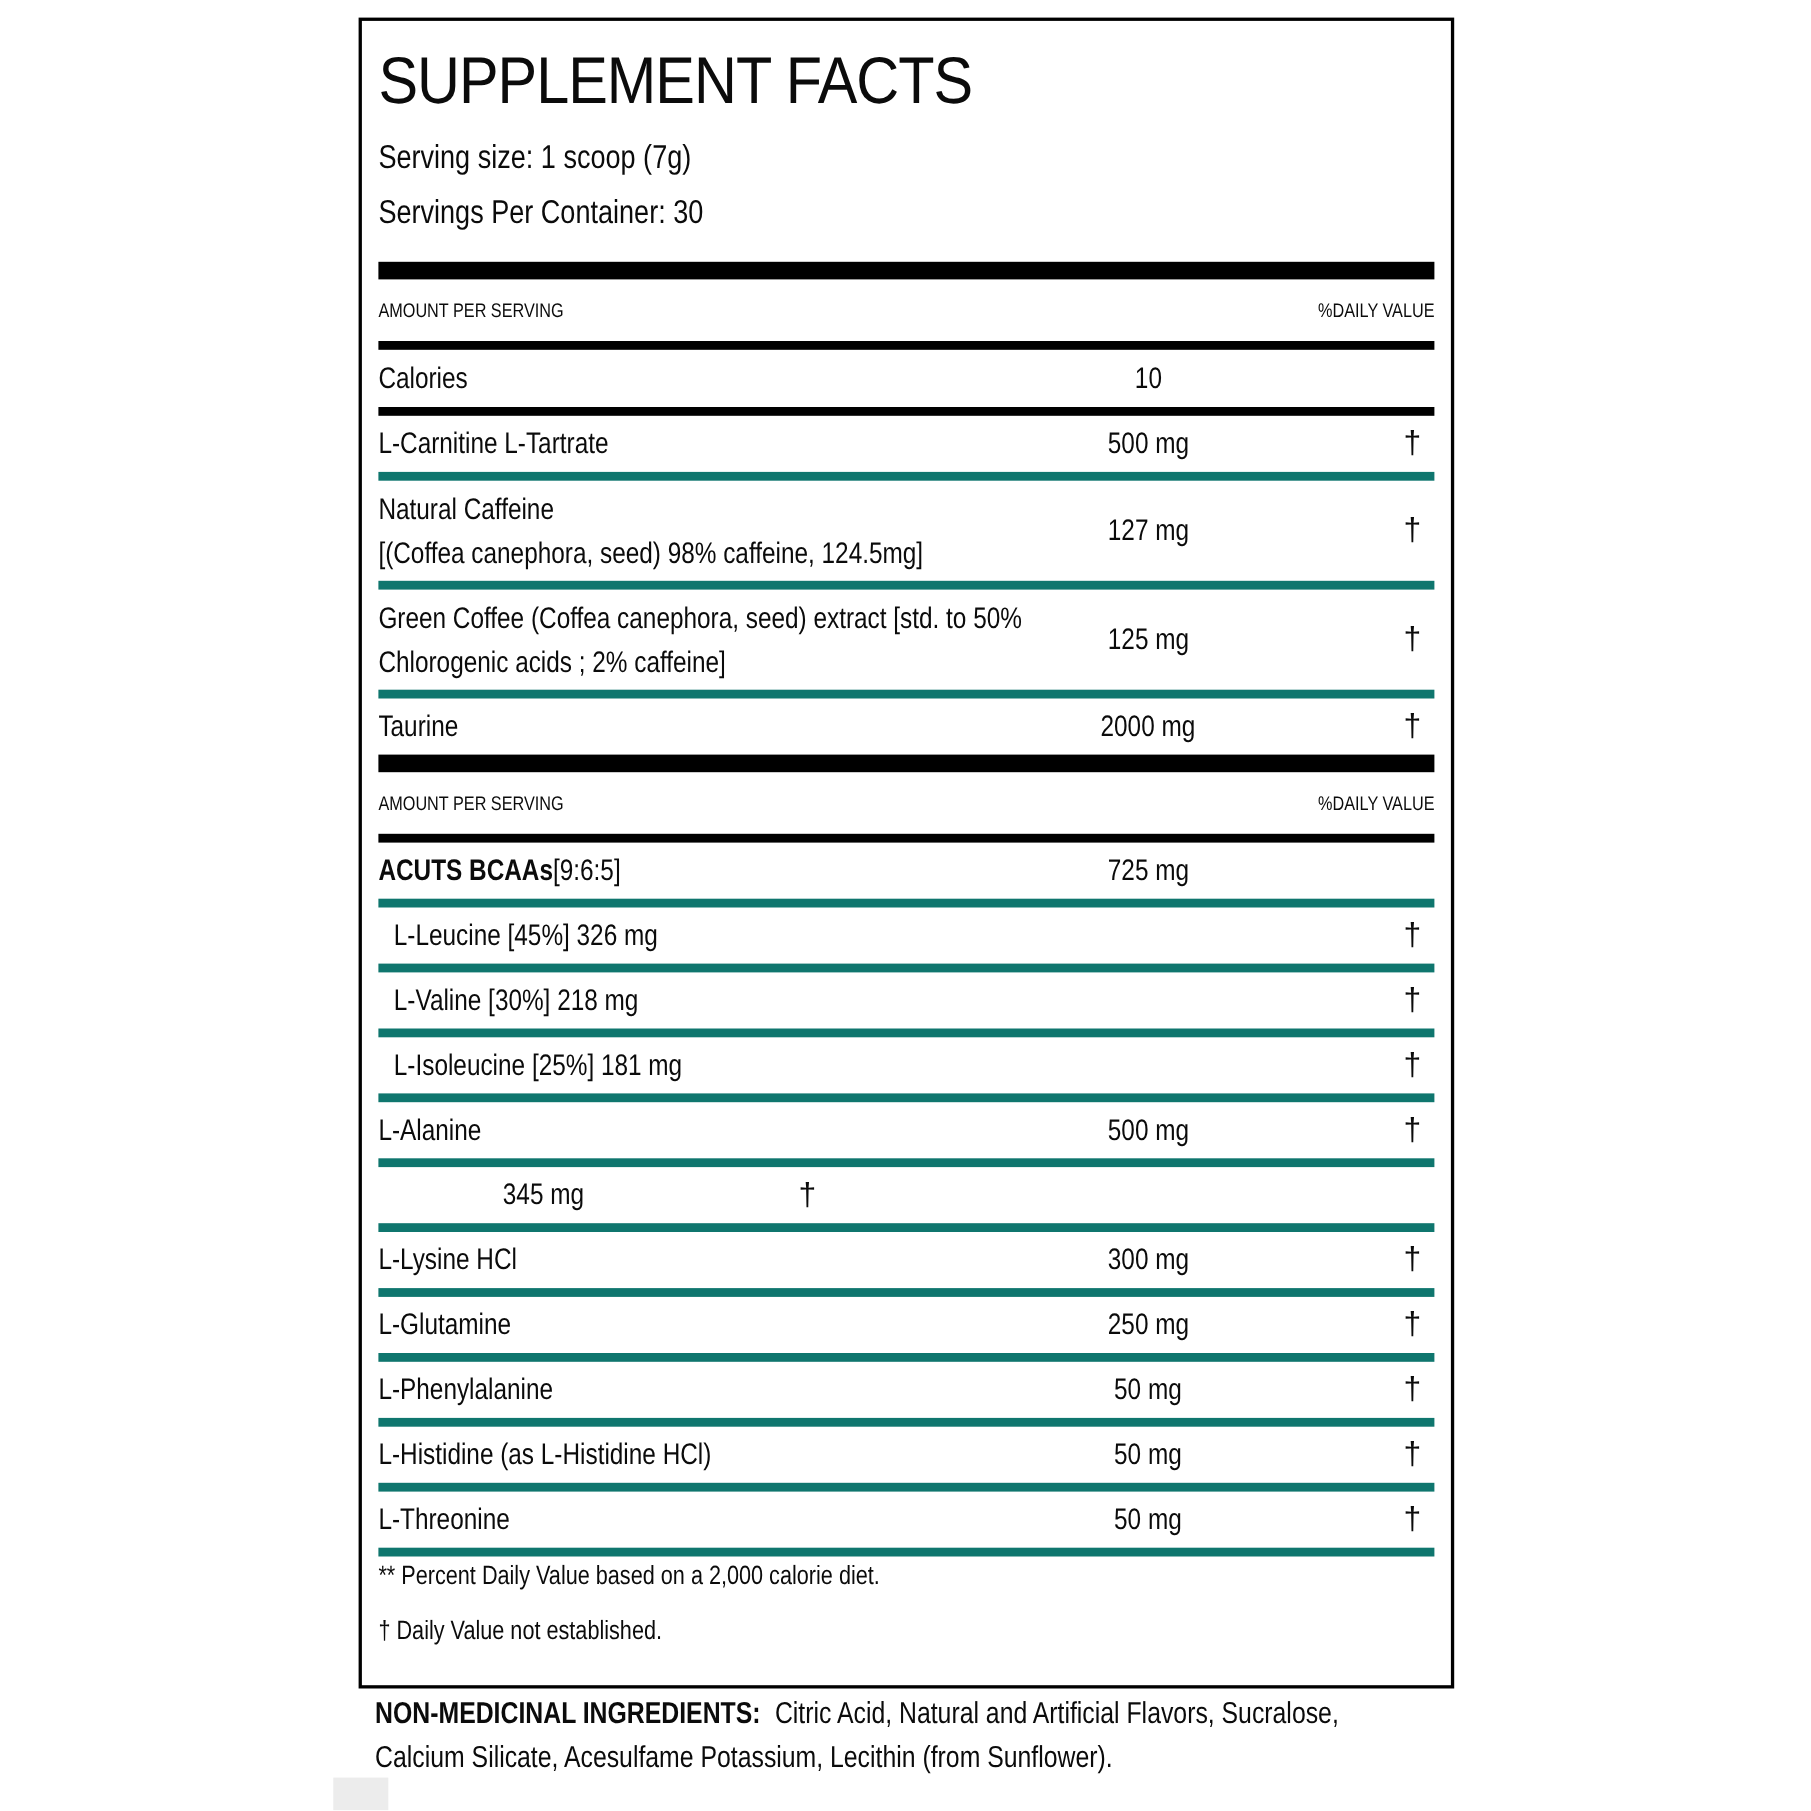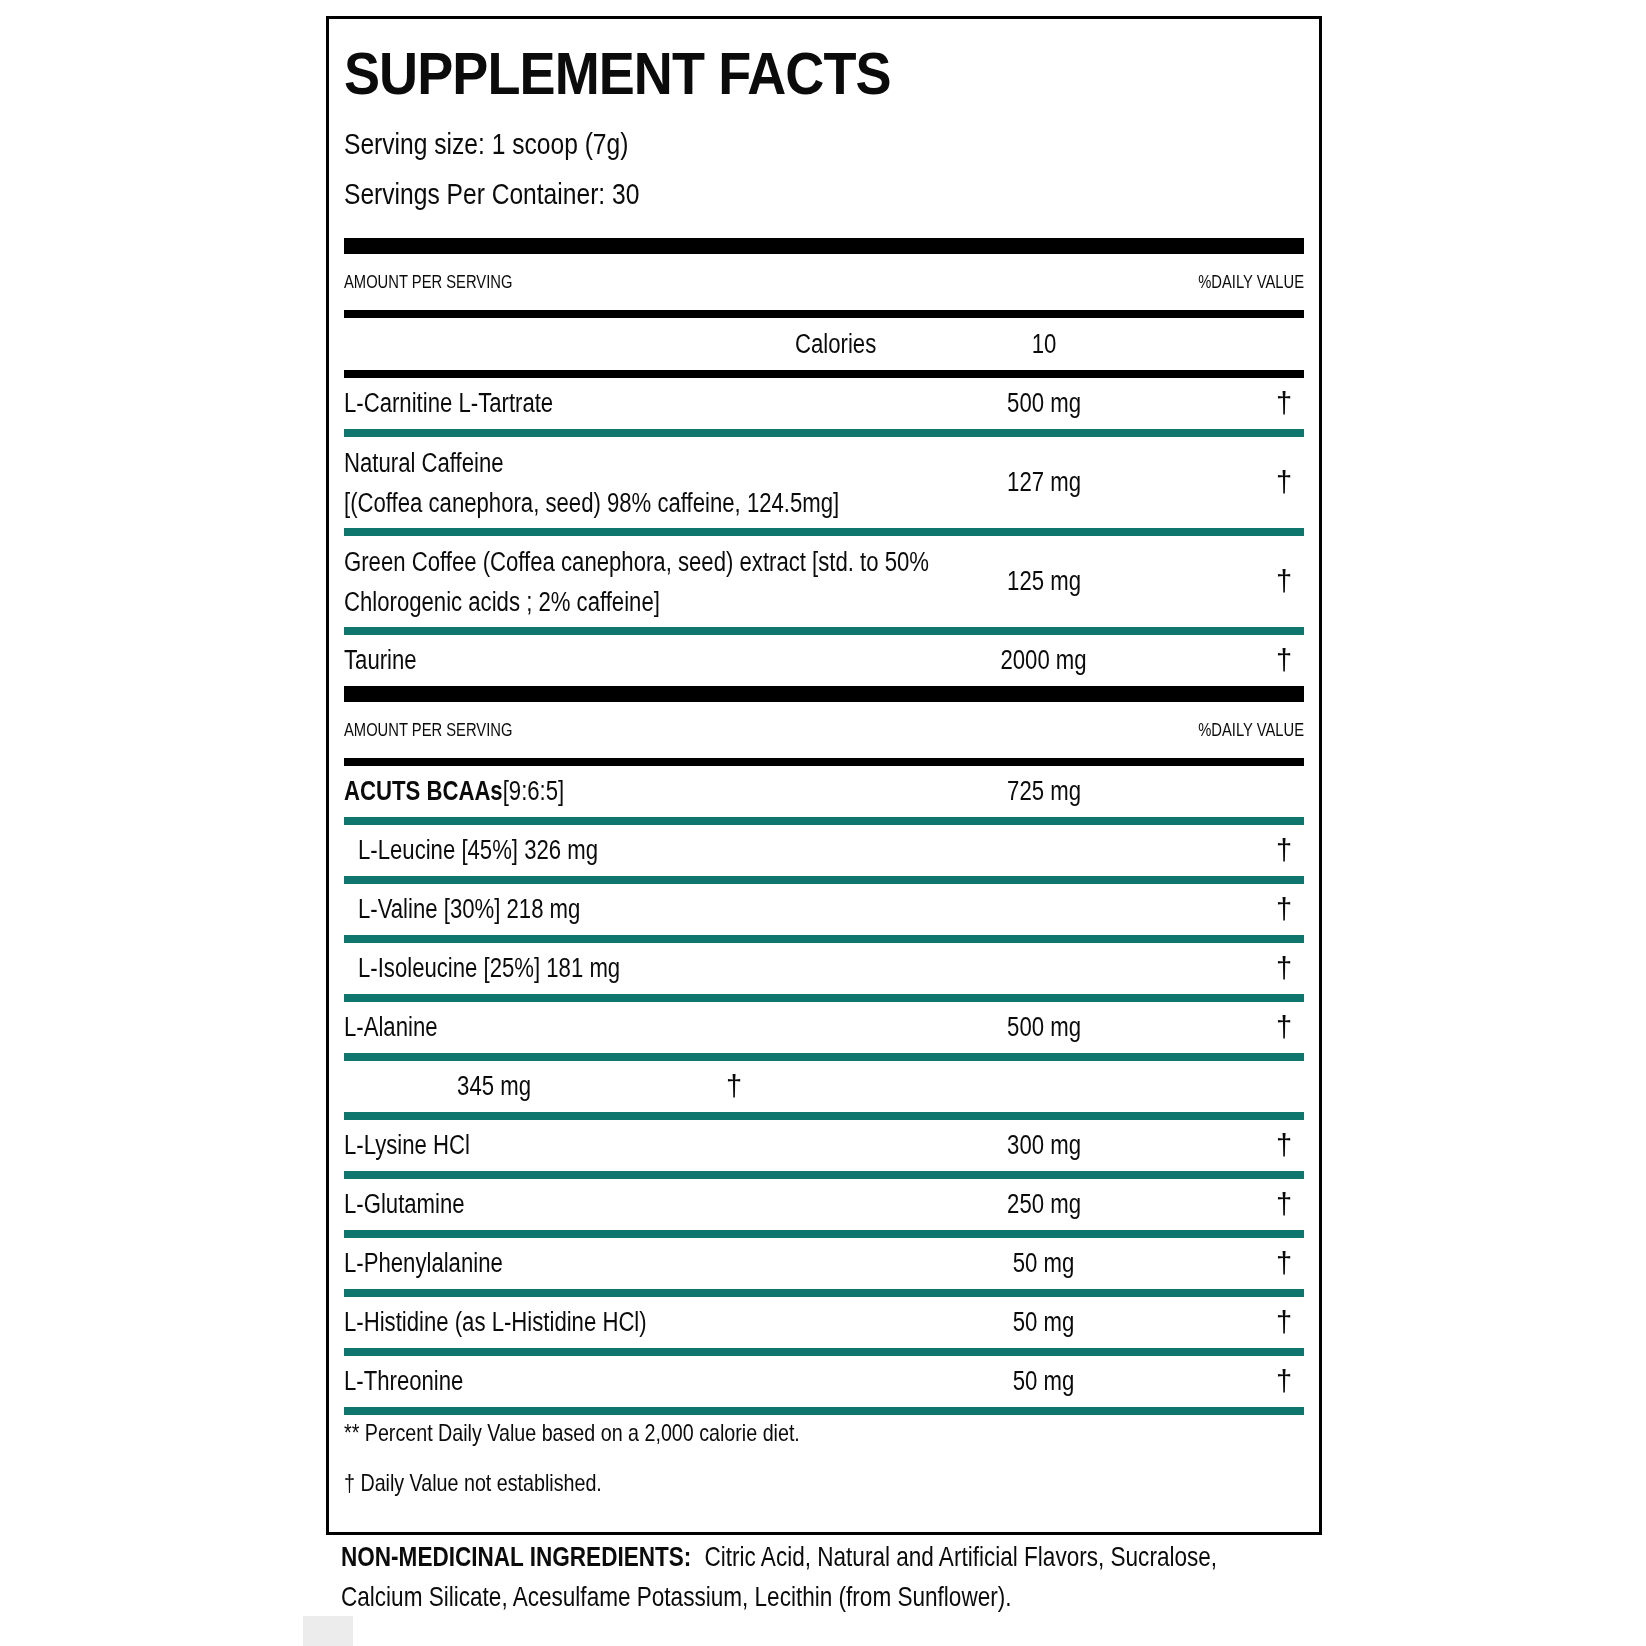--- a/index.html
+++ b/index.html
@@ -17,21 +17,21 @@
     border:3px solid #000;
     box-sizing:border-box;
     padding:0 15px;
     background:#fff;
   }
   
   .cond  {display:inline-block;transform:scaleX(0.82);transform-origin:0 50%;white-space:nowrap;}
   .cond-c{display:inline-block;transform:scaleX(0.82);transform-origin:50% 50%;white-space:nowrap;}
   .cond-r{display:inline-block;transform:scaleX(0.82);transform-origin:100% 50%;white-space:nowrap;}
 
-  .title{margin-top:20px;font-size:60px;font-weight:bold;letter-spacing:-1px;line-height:69px;}
+  .title{margin-top:20px;font-size:60px;font-weight:normal;letter-spacing:-1px;line-height:69px;}
   .title .t-inner{display:inline-block;transform:scaleX(0.90);transform-origin:0 50%;white-space:nowrap;}
 
   .serving-line{font-size:30px;line-height:36px;}
   .serving-line.first{margin-top:18px;}
   .serving-line.second{margin-top:14px;}
 
   .bar{height:16px;background:#000;}
   .bar.top-bar{margin-top:26px;}
   .rule8{height:8px;background:#000;}
 
@@ -41,21 +41,21 @@
   .row.no-line{border-bottom:none;}
   .row .name{flex:1;min-width:0;}
   .row .amt{width:300px;margin-right:70px;text-align:center;}
   .row .dv{width:40px;text-align:center;font-size:29px;}
   .row.two{min-height:91px;}
   .row.two .name .nl{line-height:40px;}
   .row.sub .name{padding-left:14px;}
   .bold{font-weight:bold;}
 
   .cal-row{display:flex;align-items:center;height:52px;font-size:27px;}
-  .cal-row .name{flex:1;text-align:right;}
+  .cal-row .name{flex:1;}
   .cal-row .amt{width:300px;margin-right:70px;text-align:center;}
   .cal-row .dv{width:40px;}
 
   .footnotes{font-size:24px;}
   .footnotes .fn{line-height:36px;margin-bottom:14px;}
 
   .bottom-note{
     position:absolute;left:341px;top:1537px;width:966px;
     font-size:27.5px;line-height:40px;
   }

